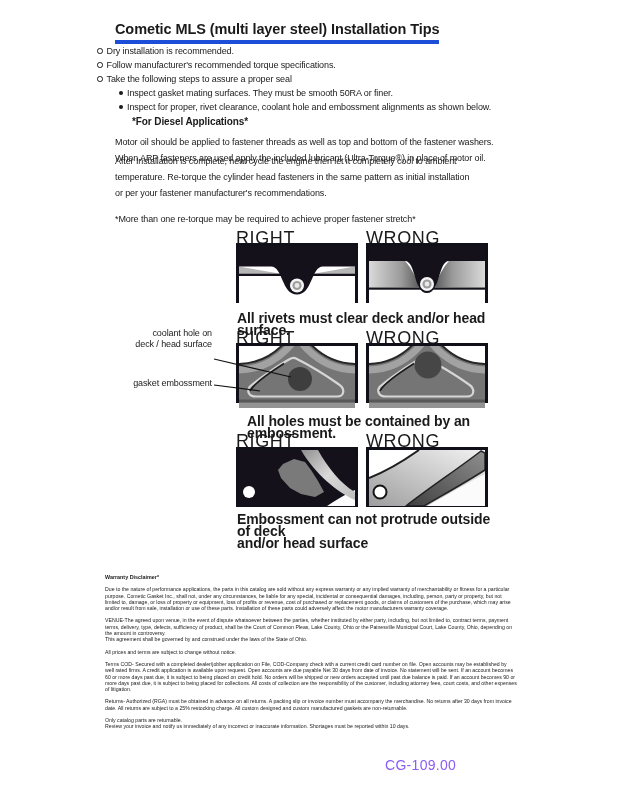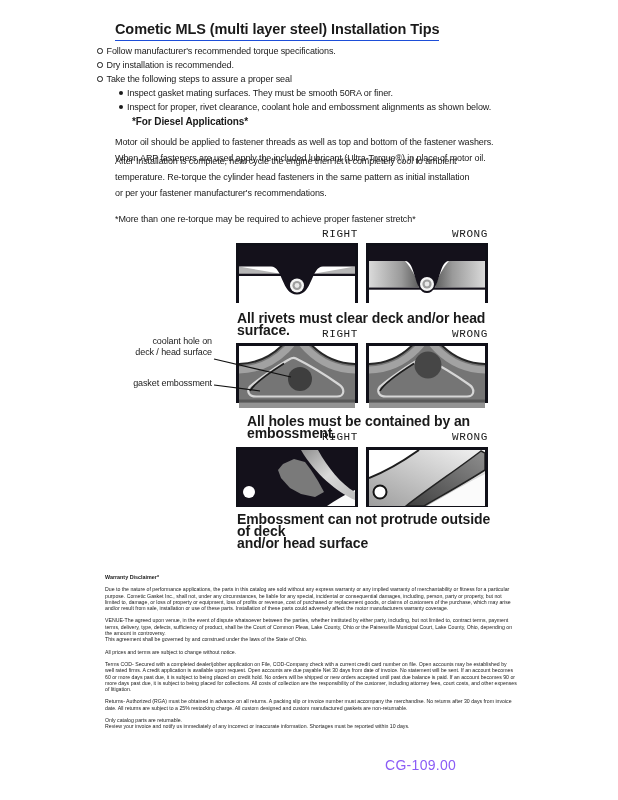--- a/index.html
+++ b/index.html
@@ -1,56 +1,56 @@
 <!DOCTYPE html>
 <html><head>
 <meta charset="utf-8">
 <style>
   html,body{margin:0;padding:0;background:#fff;}
   .page{position:relative;width:618px;height:800px;background:#fff;overflow:hidden;
         font-family:"Liberation Sans",sans-serif;color:#1a1a1a;}
   .abs{position:absolute;}
   .doc-title{left:115px;top:21px;font-size:14.5px;font-weight:bold;
-             border-bottom:1px solid #1d4ed8;padding-bottom:3px;letter-spacing:-0.1px;}
+             border-bottom:4px solid #1d4ed8;padding-bottom:3px;letter-spacing:-0.1px;}
   .bullets{left:97px;top:44px;font-size:9px;line-height:14px;letter-spacing:-0.1px;width:420px;}
   .b-row{display:flex;align-items:flex-start;}
   .b-row .circ{flex:0 0 auto;width:3.5px;height:3.5px;border:1px solid #1a1a1a;border-radius:50%;
                margin:4px 4px 0 0;}
   .b-sub{margin-left:22px;}
   .b-sub .dot{flex:0 0 auto;width:4px;height:4px;background:#1a1a1a;border-radius:50%;
               margin:4.5px 4px 0 0;}
   .diesel-head{left:132px;top:116px;font-size:10px;font-weight:bold;letter-spacing:-0.1px;}
   .para{left:115px;width:402px;font-size:9px;line-height:16px;letter-spacing:-0.1px;white-space:pre-line;}
   .p1{top:134px;} .p2{top:153px;} .p3{top:211px;}
-  .rw-head{font-size:11px;letter-spacing:0.6px;text-align:right;width:122px;font-family:Liberation Mono, monospace;}
+  .rw-head{font-size:18px;letter-spacing:0.6px;text-align:left;width:122px;}
   .panel{width:116px;height:54px;border:3px solid #101018;background:#fff;}
   .panel svg{display:block;}
   .caption{font-size:14px;font-weight:bold;letter-spacing:-0.1px;white-space:pre-line;line-height:12px;}
   .ann{width:94px;text-align:right;font-size:9px;line-height:11px;white-space:pre-line;letter-spacing:-0.1px;}
   .overlay{left:0;top:0;pointer-events:none;}
   .legal{left:105px;top:574px;width:412px;font-size:5.2px;line-height:6.3px;color:#222;}
   .legal .lg-head{font-weight:bold;font-size:5.4px;margin-bottom:6px;}
   .legal p{margin:0 0 6px 0;white-space:pre-line;}
   .doc-num{left:385px;top:757px;font-size:14px;letter-spacing:0.3px;color:#8b5cf6;}
 </style>
 </head>
 <body>
 
 <div class="page">
 
   <div class="abs doc-title">Cometic MLS (multi layer steel) Installation Tips</div>
 
   <div class="abs bullets">
     <div class="b-row">
       <span class="circ"></span>
-      <span>Follow manufacturer's recommended torque specifications.</span>
+      <span>Dry installation is recommended.</span>
     </div>
     <div class="b-row">
       <span class="circ"></span>
-      <span>Dry installation is recommended.</span>
+      <span>Follow manufacturer's recommended torque specifications.</span>
     </div>
     <div class="b-row">
       <span class="circ"></span>
       <span>Take the following steps to assure a proper seal</span>
     </div>
     <div class="b-row b-sub">
       <span class="dot"></span>
       <span>Inspect gasket mating surfaces.  They must be smooth 50RA or finer.</span>
     </div>
     <div class="b-row b-sub">
@@ -133,21 +133,21 @@
       <circle cx="-2" cy="-46" r="64" fill="#ffffff" stroke="#272727" stroke-width="2"></circle>
       <circle cx="118" cy="-46" r="64" fill="#ffffff" stroke="#272727" stroke-width="2"></circle>
       <path d="M57,12.5 C68,18 88,30 100,38.5 C106,42.5 106,50.5 98,50.5 L17,50.5 C9.5,50.5 7.5,45 11,40.5 C22,31 41,18.5 50,13.5 C52.5,12 55,11.5 57,12.5 Z" fill="none" stroke="#d6d6d6" stroke-width="2.2"></path>
       <path d="M11,45 C14,39 30,27 45,17.5" fill="none" stroke="#1c1c1c" stroke-width="1.6"></path>
       <circle cx="59" cy="19" r="13.5" fill="#464646"></circle>
       <rect x="0" y="53.5" width="116" height="3.2" fill="#585858"></rect>
       <rect x="0" y="56.7" width="116" height="5.3" fill="#939393"></rect>
     </svg>
   </div>
 
-  <div class="abs ann" style="left:118px;top:336px;">coolant hole on
+  <div class="abs ann" style="left:118px;top:328px;">coolant hole on
 deck / head surface</div>
   <div class="abs ann" style="left:118px;top:378px;">gasket embossment</div>
   <svg class="abs overlay" width="618" height="800">
     <line x1="214" y1="359" x2="291" y2="377" stroke="#111" stroke-width="1.2"></line>
     <line x1="214" y1="385" x2="260" y2="391" stroke="#111" stroke-width="1.2"></line>
   </svg>
 
   <div class="abs caption" style="left:247px;top:415px;width:260px;">All holes must be contained by an embossment.</div>
 
   <div class="abs rw-head" style="left:236px;top:431px;">RIGHT</div>

